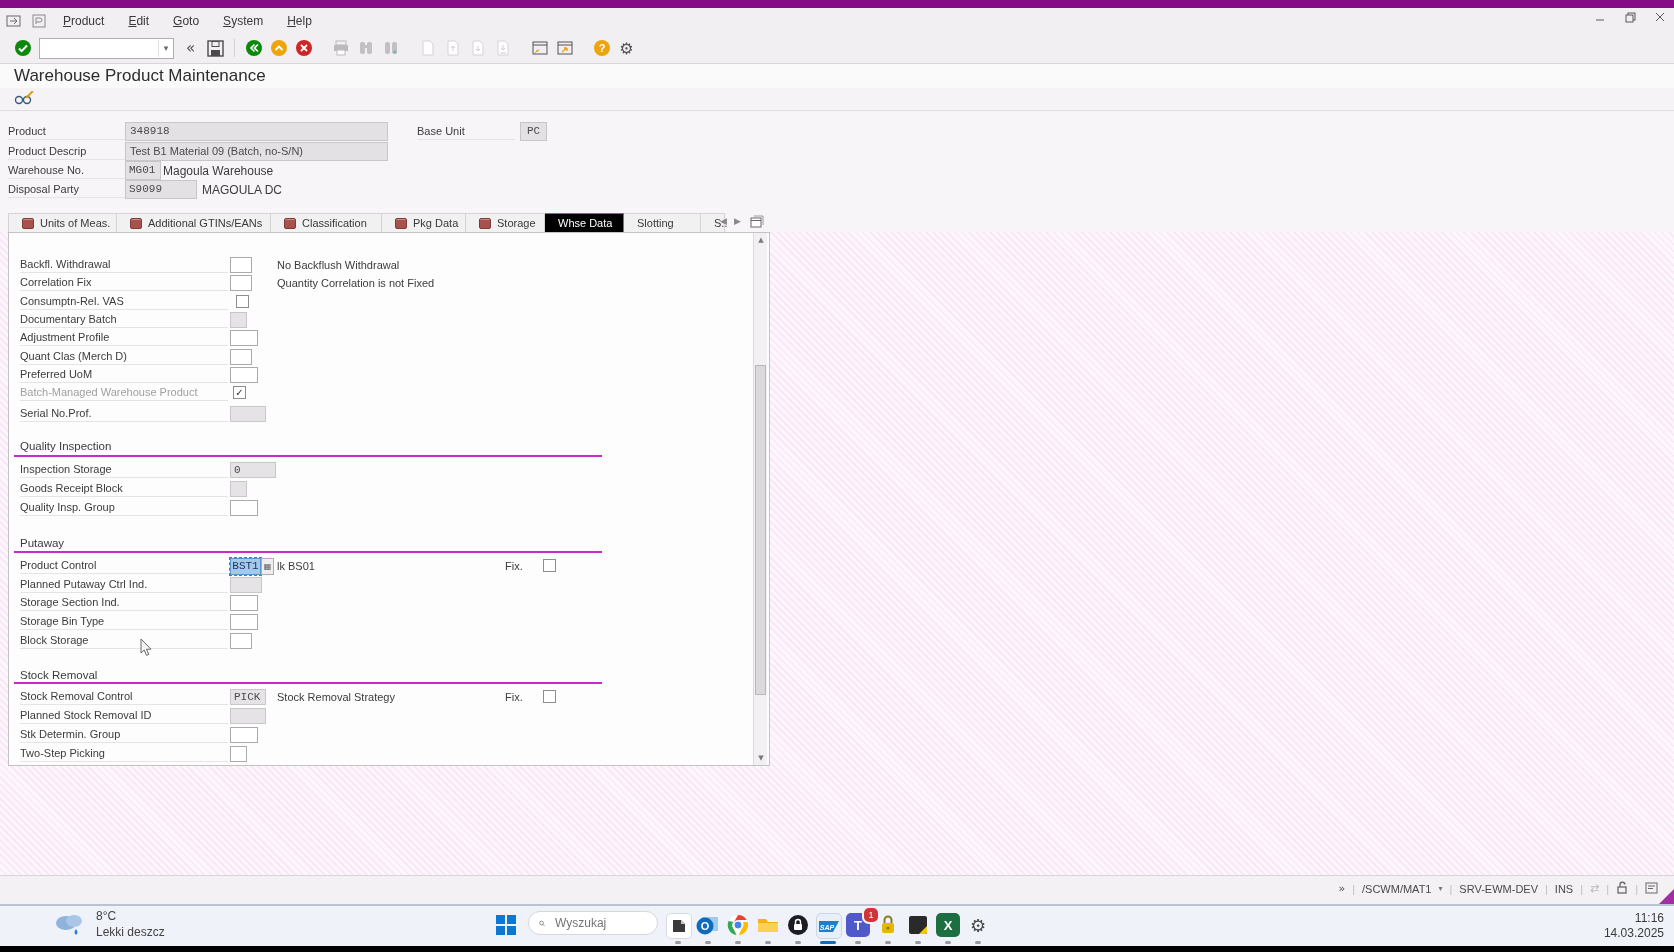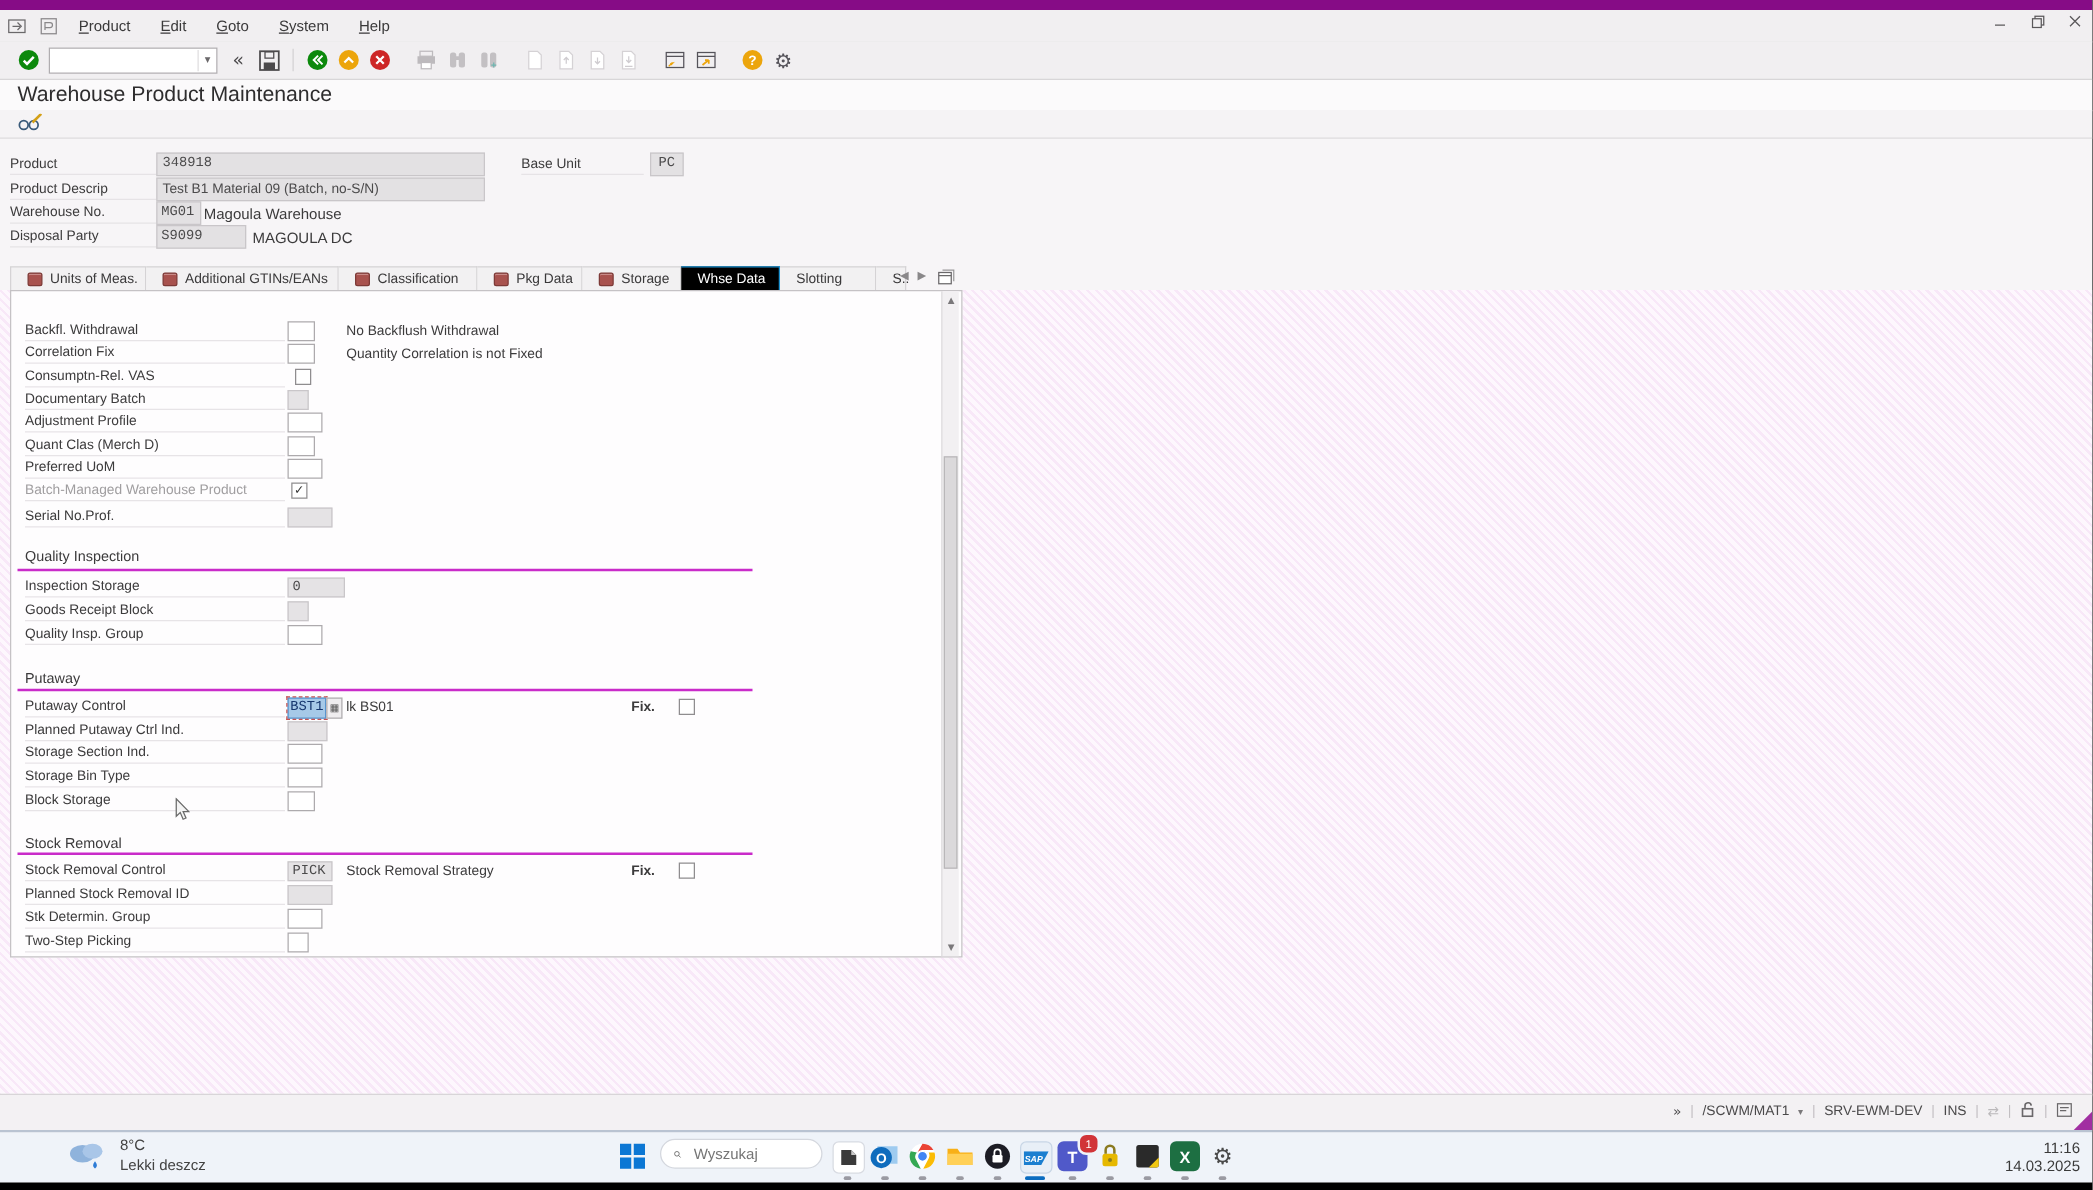--- a/index.html
+++ b/index.html
@@ -53,21 +53,21 @@
   .flabel{left:20px;width:208px;height:14px;font-size:11px;line-height:13px;border-bottom:1px solid #e7e4e7;}
   .flabel.dis{color:#a09ea0;}
   .fbox{box-sizing:border-box;height:16px;background:#fff;border:1px solid #adaaad;}
   .fbox.gray{background:#e5e3e5;border-color:#c9c6c9;}
   .fval{font-size:11px;line-height:14px;padding:0 3px;color:#4c4b4c;}
   .chk{width:13px;height:13px;box-sizing:border-box;border:1px solid #8f8d8f;background:#fff;
        font-size:10px;line-height:11px;text-align:center;color:#333;}
   .fdesc{left:277px;font-size:11px;line-height:13px;}
   .sect-title{left:20px;font-size:11.5px;color:#3b3a3b;}
   .mrule{left:14px;width:588px;height:2px;background:#c92bc9;}
-  .fixlbl{left:505px;font-size:11px;line-height:13px;font-weight:bold;}
+  .fixlbl{left:505px;font-size:11px;line-height:13px;}
   .bst1{left:230px;width:31px;height:17px;box-sizing:border-box;background:#a6c9e8;border:1px solid #5795cf;
         outline:1px dashed #c45252;font-family:"Liberation Mono",monospace;font-size:11px;line-height:15px;
         text-align:center;color:#16366e;}
   .ddbtn{left:261px;width:13px;height:17px;box-sizing:border-box;background:#efedef;border:1px solid #b0adb0;
          font-size:8px;line-height:15px;text-align:center;color:#555;}
 
   
   .sbar{left:753px;top:233px;width:14px;height:532px;background:#f2f0f2;border-left:1px solid #dddbdd;box-sizing:border-box;}
   .sarrow{position:absolute;left:0;width:14px;height:14px;font-size:7px;color:#7a787a;text-align:center;line-height:14px;}
   .sthumb{position:absolute;left:1px;top:132px;width:11px;height:330px;background:#dbd9db;border:1px solid #b9b7b9;box-sizing:border-box;}
@@ -363,21 +363,21 @@
 
   <div class="abs flabel" style="top:482px">Goods Receipt Block</div>
   <div class="abs fbox gray" style="left:230px;top:481px;width:17px"></div>
 
   <div class="abs flabel" style="top:501px">Quality Insp. Group</div>
   <div class="abs fbox" style="left:230px;top:500px;width:28px"></div>
 
   <div class="abs sect-title" style="top:537px">Putaway</div>
   <div class="abs mrule" style="top:551px"></div>
 
-  <div class="abs flabel" style="top:559px">Putaway Control</div>
+  <div class="abs flabel" style="top:559px">Product Control</div>
   <div class="abs bst1" style="top:558px">BST1</div>
   <div class="abs ddbtn glyph" style="top:558px">▦</div>
   <div class="abs fdesc" style="top:560px">lk BS01</div>
   <div class="abs fixlbl" style="top:560px">Fix.</div>
   <div class="abs chk" style="left:543px;top:559px"></div>
 
   <div class="abs flabel" style="top:578px">Planned Putaway Ctrl Ind.</div>
   <div class="abs fbox gray" style="left:230px;top:577px;width:32px"></div>
 
   <div class="abs flabel" style="top:596px">Storage Section Ind.</div>

